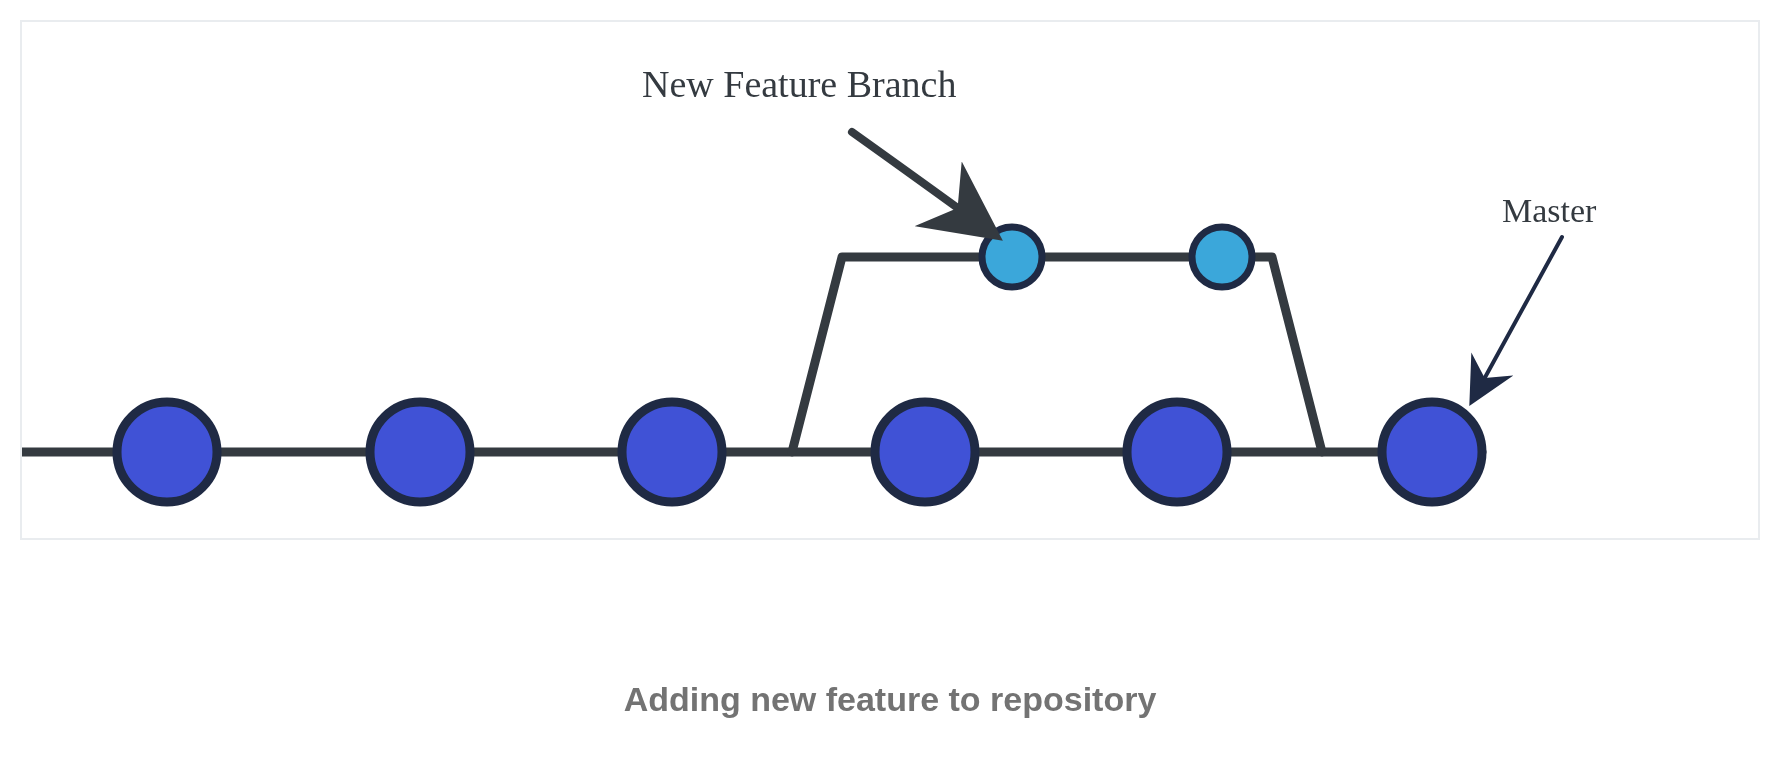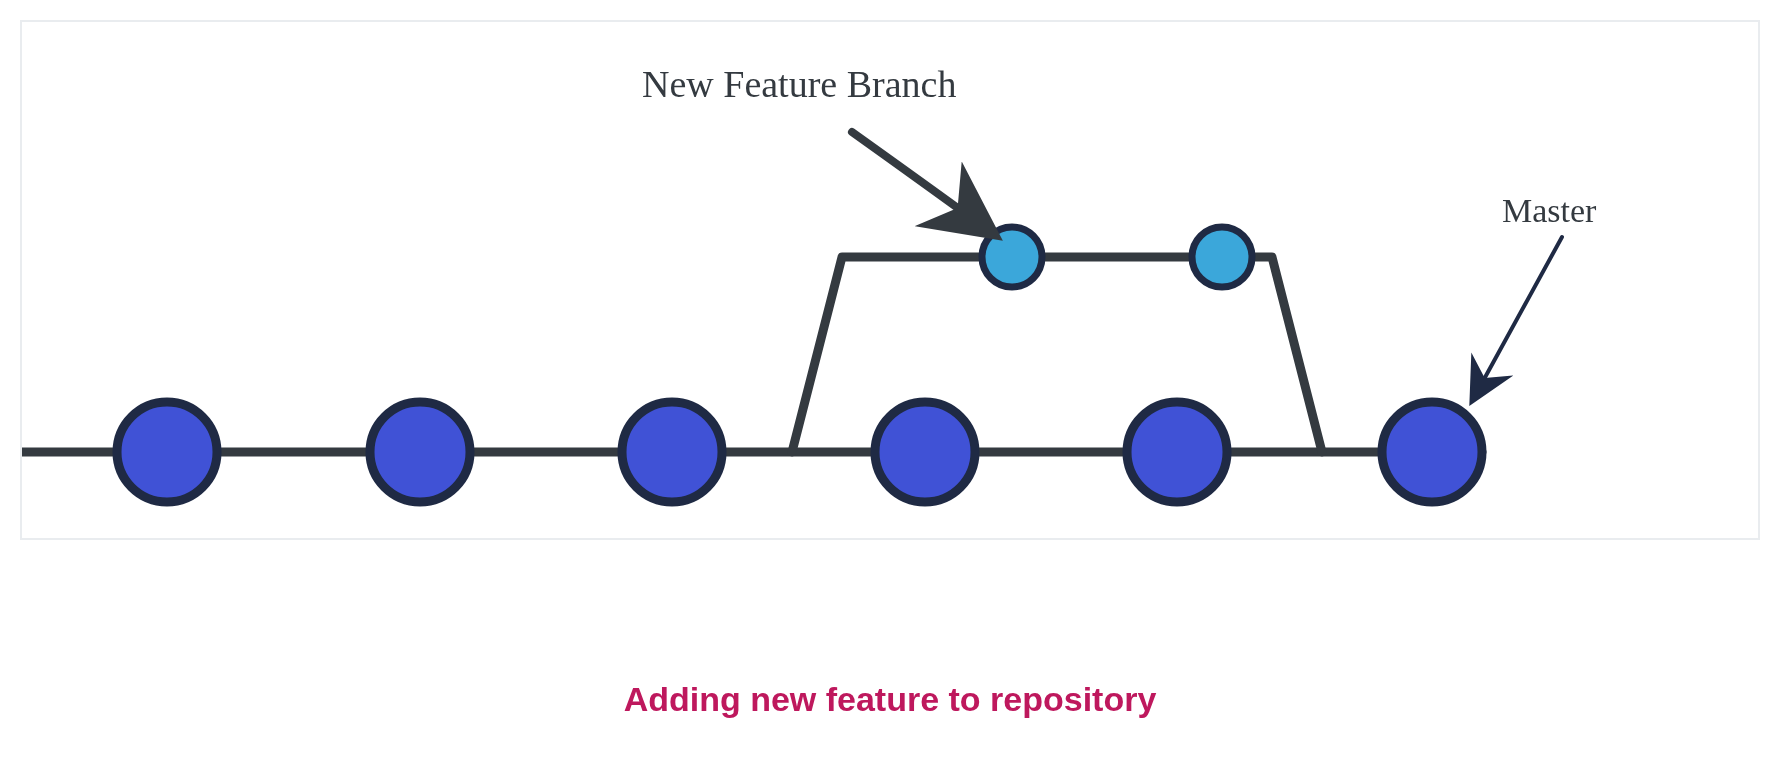--- a/index.html
+++ b/index.html
@@ -44,21 +44,21 @@
     font-weight: 500;
   }
   .caption {
     position: absolute;
     left: 0;
     width: 1780px;
     top: 680px;
     text-align: center;
     font-size: 34px;
     font-weight: 700;
-    color: #be185d;
+    color: #737373;
   }
 </style>
 </head>
 <body>
 
 <div class="page">
 
   <div class="frame">
     <svg class="diagram" viewBox="0 0 1740 520">
       <defs>

